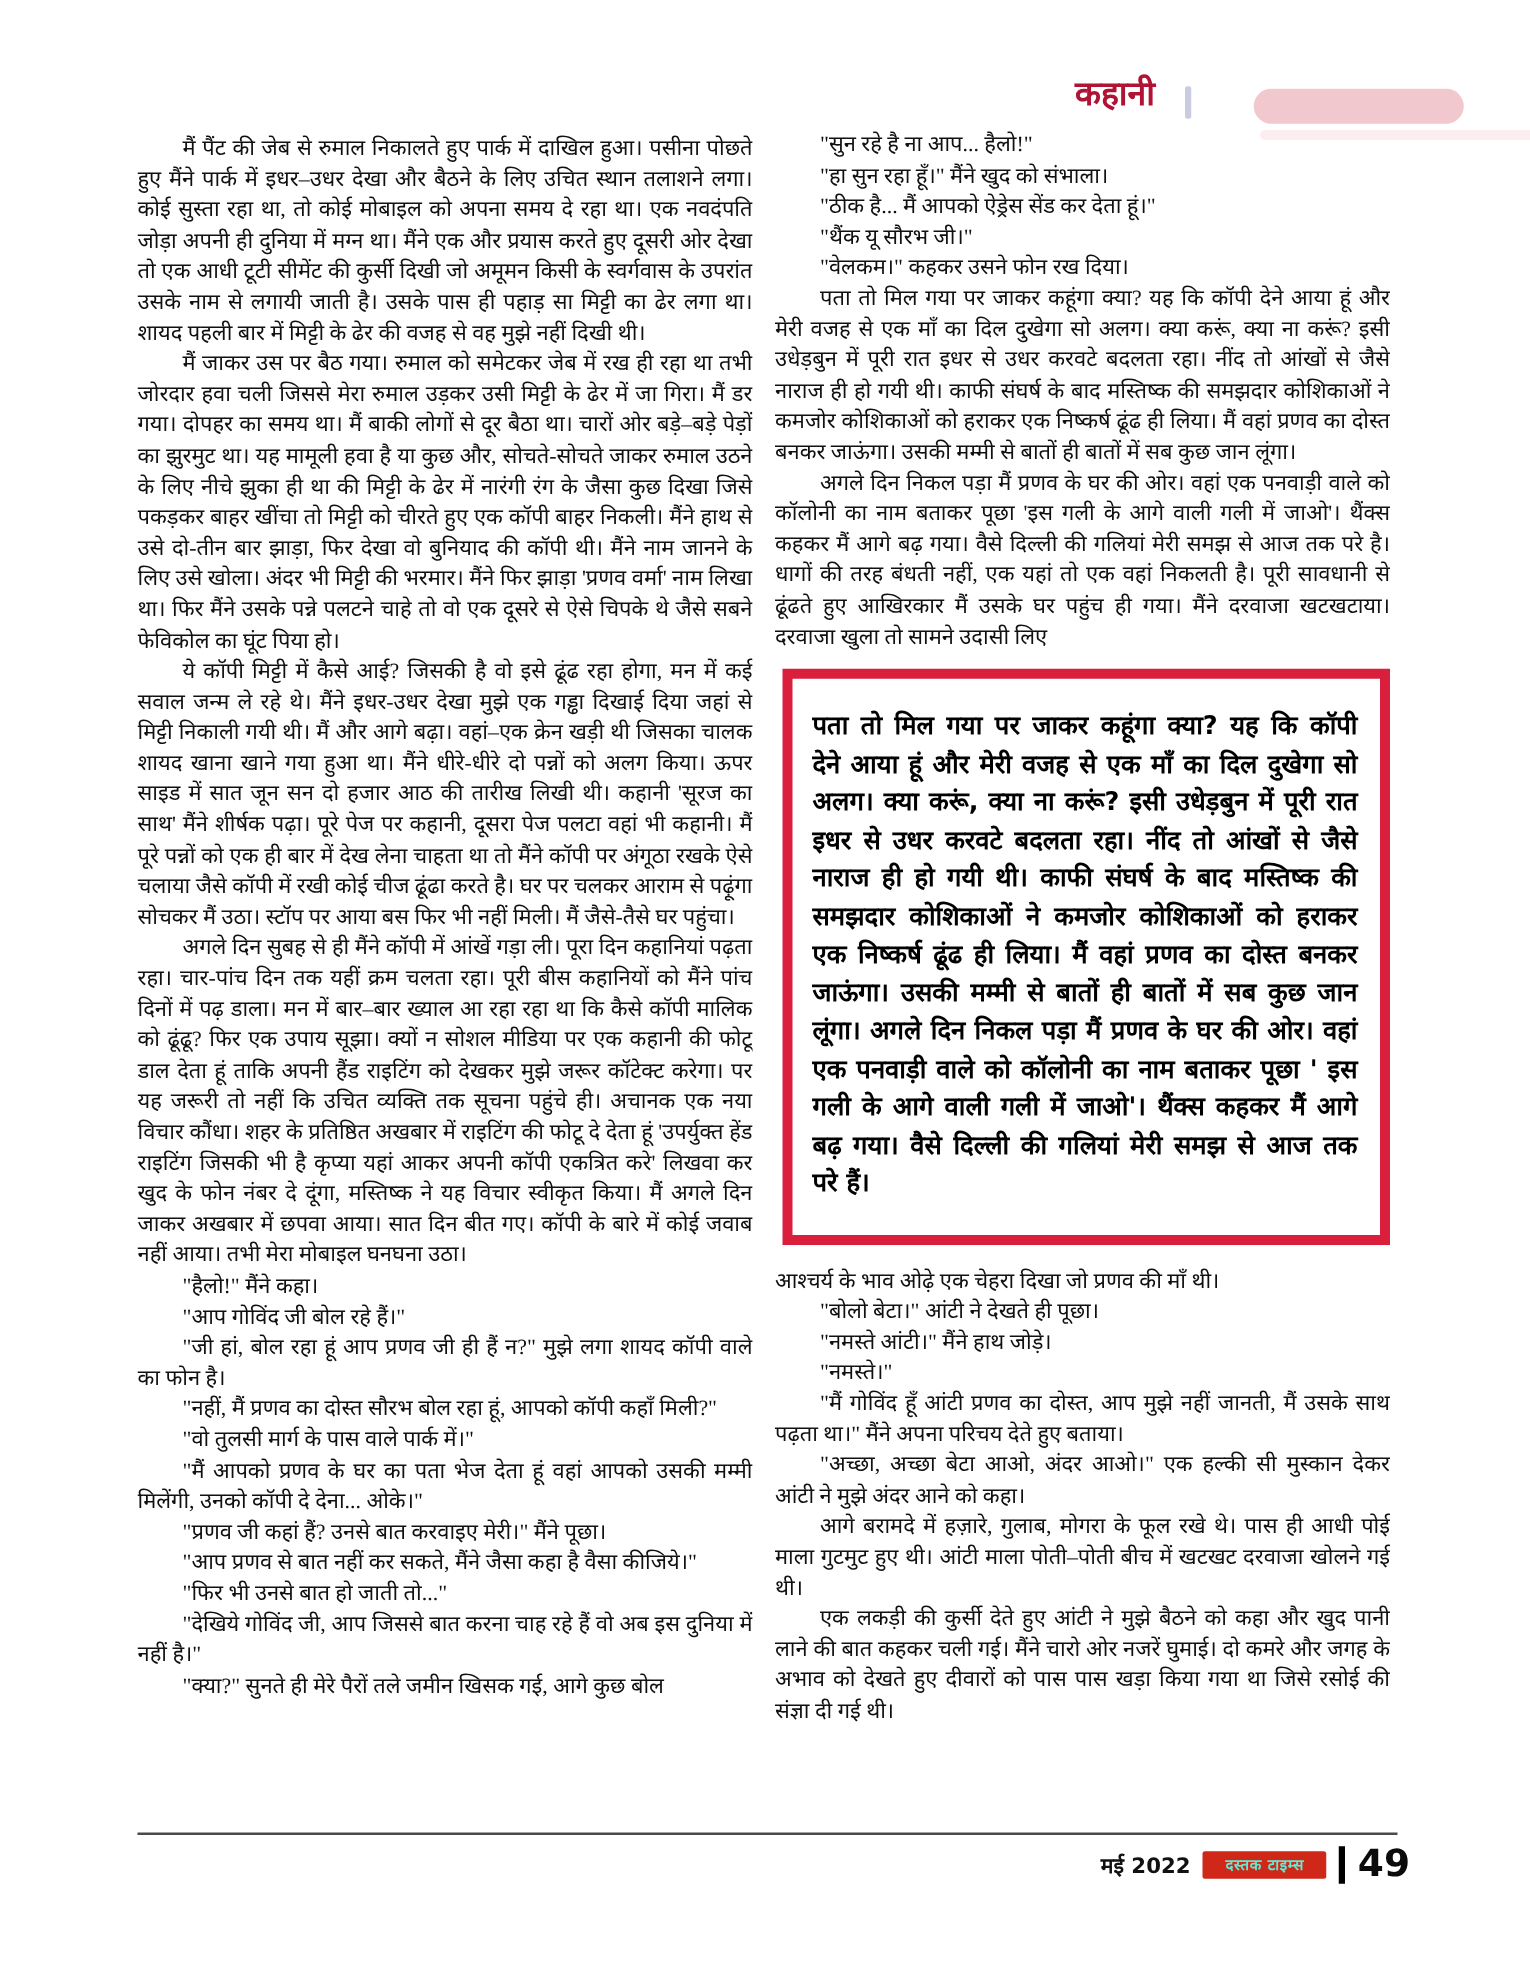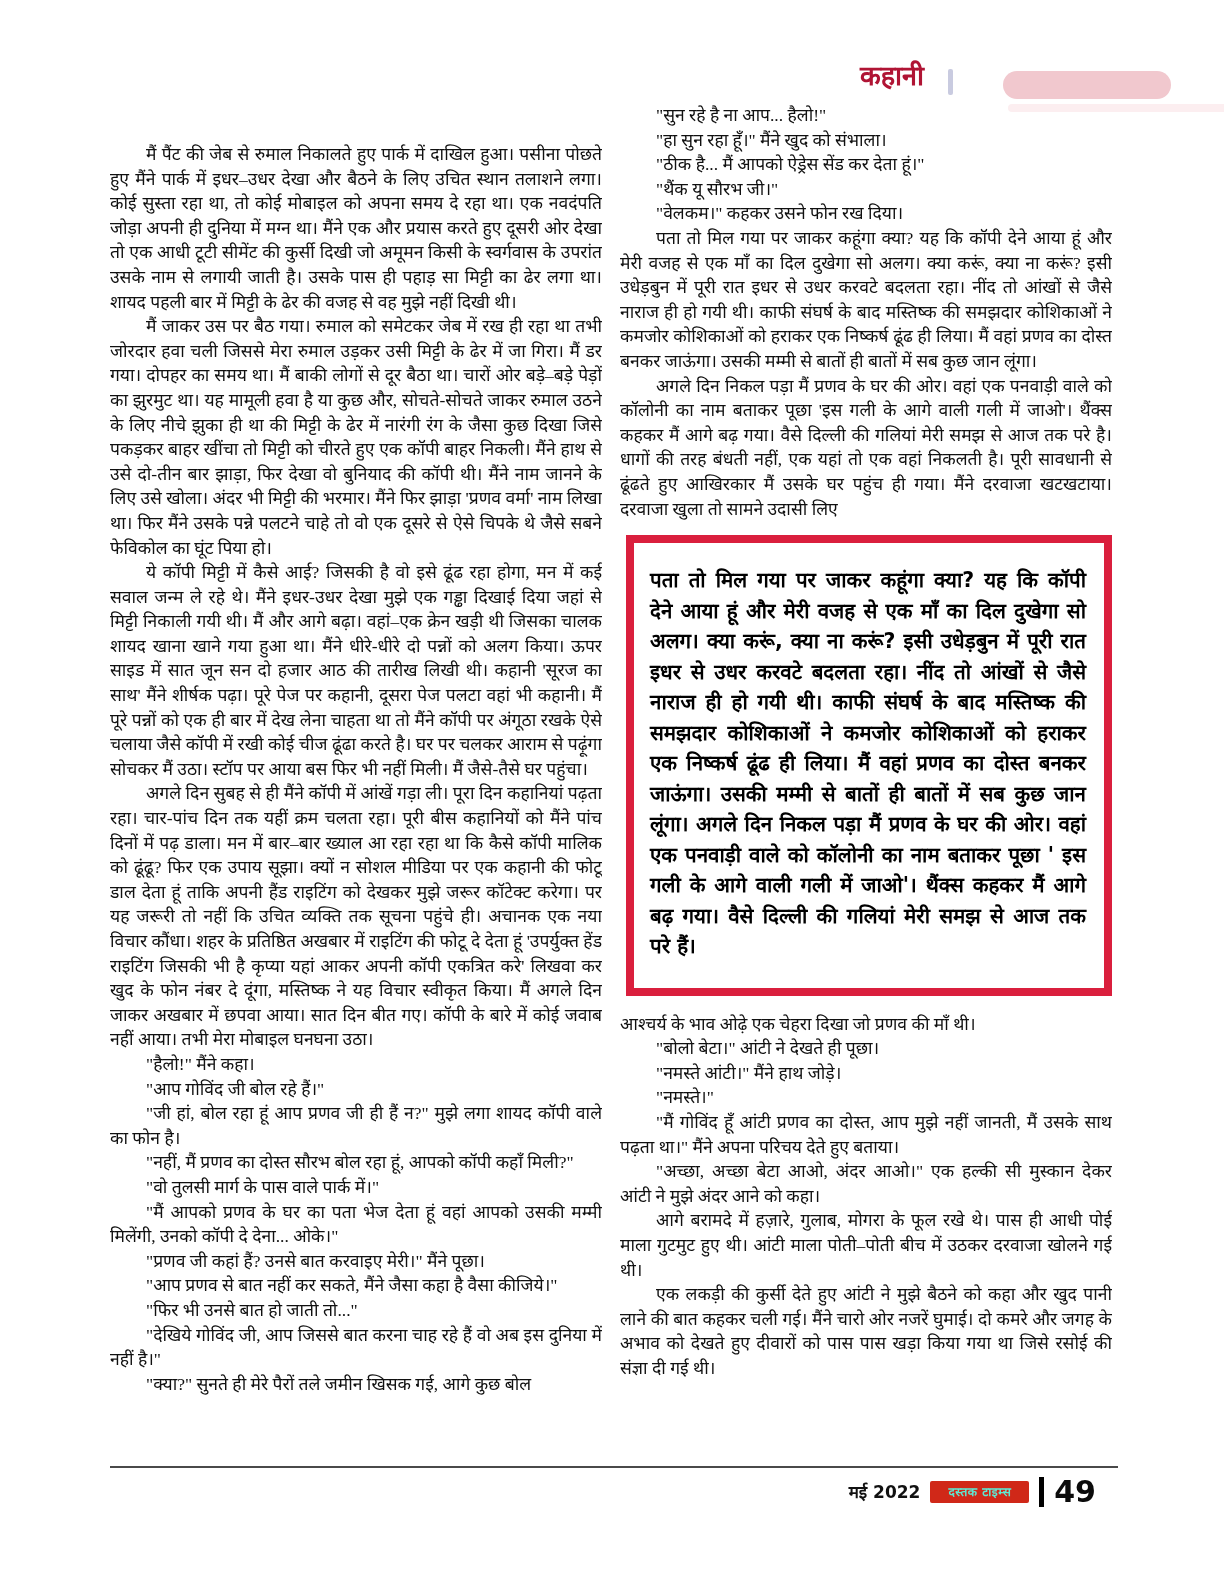--- a/index.html
+++ b/index.html
@@ -54,21 +54,21 @@
     border-radius: 4px 0 0 4px;
   }
   
   .col {
     position: absolute;
     top: 106px;
     width: 492px;
     height: 1348px;
     overflow: hidden;
   }
-  .col.left  { left: 110px; margin-top: 36px; }
+  .col.left  { left: 110px; }
   .col.right { left: 620px; top: 103px; }
   .para {
     margin: 0;
     font-size: 17.5px;
     line-height: 24.6px;
     text-align: justify;
     text-indent: 36px;
   }
   .para.noindent { text-indent: 0; }
   
@@ -94,21 +94,21 @@
     position: absolute;
     left: 110px;
     top: 1466px;
     width: 1008px;
     height: 2px;
     background: #4a4a4a;
   }
   .footer-row {
     position: absolute;
     top: 1474px;
-    right: 128px;
+    right: 96px;
     display: flex;
     align-items: center;
     gap: 10px;
     font-family: "DejaVu Sans", sans-serif;
     text-align: right;
   }
   .footer-date {
     font-weight: bold;
     font-size: 17px;
     color: #111;
@@ -174,21 +174,21 @@
   <div class="pullquote">
     <p>पता तो मिल गया पर जाकर कहूंगा क्या? यह कि कॉपी देने आया हूं और मेरी वजह से एक माँ का दिल दुखेगा सो अलग। क्या करूं, क्या ना करूं? इसी उधेड़बुन में पूरी रात इधर से उधर करवटे बदलता रहा। नींद तो आंखों से जैसे नाराज ही हो गयी थी। काफी संघर्ष के बाद मस्तिष्क की समझदार कोशिकाओं ने कमजोर कोशिकाओं को हराकर एक निष्कर्ष ढूंढ ही लिया। मैं वहां प्रणव का दोस्त बनकर जाऊंगा। उसकी मम्मी से बातों ही बातों में सब कुछ जान लूंगा। अगले दिन निकल पड़ा मैं प्रणव के घर की ओर। वहां एक पनवाड़ी वाले को कॉलोनी का नाम बताकर पूछा ' इस गली के आगे वाली गली में जाओ'। थैंक्स कहकर मैं आगे बढ़ गया। वैसे दिल्ली की गलियां मेरी समझ से आज तक परे हैं।</p>
   </div>
   <div>
       <p class="para noindent">आश्चर्य के भाव ओढ़े एक चेहरा दिखा जो प्रणव की माँ थी।</p>
       <p class="para">"बोलो बेटा।" आंटी ने देखते ही पूछा।</p>
       <p class="para">"नमस्ते आंटी।" मैंने हाथ जोड़े।</p>
       <p class="para">"नमस्ते।"</p>
       <p class="para">"मैं गोविंद हूँ आंटी प्रणव का दोस्त, आप मुझे नहीं जानती, मैं उसके साथ पढ़ता था।" मैंने अपना परिचय देते हुए बताया।</p>
       <p class="para">"अच्छा, अच्छा बेटा आओ, अंदर आओ।" एक हल्की सी मुस्कान देकर आंटी ने मुझे अंदर आने को कहा।</p>
-      <p class="para">आगे बरामदे में हज़ारे, गुलाब, मोगरा के फूल रखे थे। पास ही आधी पोई माला गुटमुट हुए थी। आंटी माला पोती–पोती बीच में उठकर दरवाजा खोलने गई थी।</p>
+      <p class="para">आगे बरामदे में हज़ारे, गुलाब, मोगरा के फूल रखे थे। पास ही आधी पोई माला गुटमुट हुए थी। आंटी माला पोती–पोती बीच में खटखट दरवाजा खोलने गई थी।</p>
       <p class="para">एक लकड़ी की कुर्सी देते हुए आंटी ने मुझे बैठने को कहा और खुद पानी लाने की बात कहकर चली गई। मैंने चारो ओर नजरें घुमाई। दो कमरे और जगह के अभाव को देखते हुए दीवारों को पास पास खड़ा किया गया था जिसे रसोई की संज्ञा दी गई थी।</p>
     </div>
 </div>
 
 <div class="footer-rule"></div>
 <div class="footer-row">
   <span class="footer-date">मई 2022</span>
   <span class="footer-logo">दस्तक टाइम्स</span>
   <span class="footer-bar"></span>
   <span class="footer-page">49</span>

